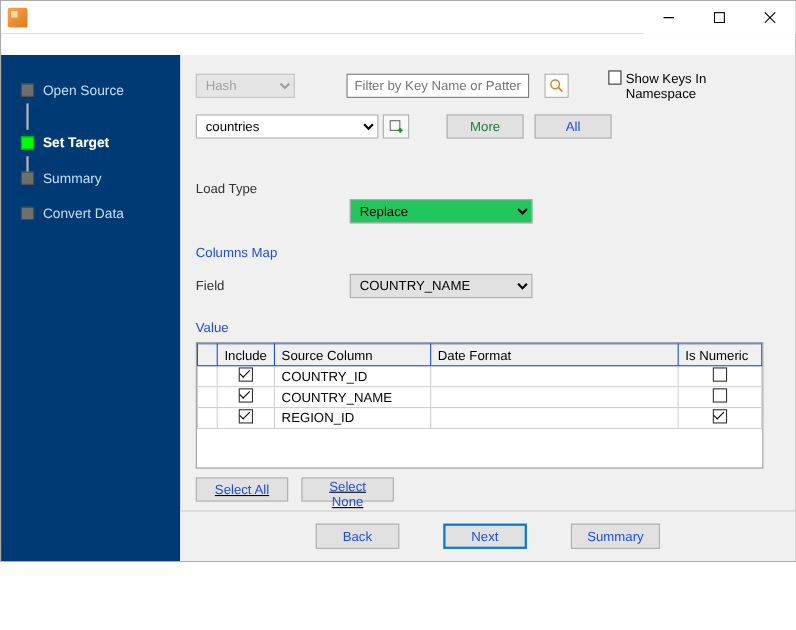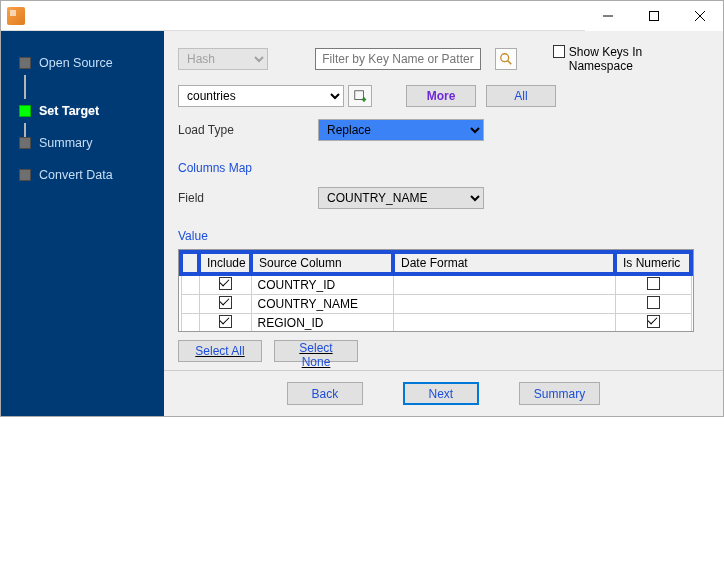--- a/index.html
+++ b/index.html
@@ -1,18 +1,18 @@
 <!DOCTYPE html>
 <html><head>
 <meta charset="utf-8">
 <style>
   * { box-sizing: border-box; }
   html, body { margin:0; padding:0; }
   body { font-family: "Segoe UI", Tahoma, sans-serif; font-size: 12px; color:#000; background:#fff; }
-  .window { width:724px; height:417px; border:1px solid #aaa; display:flex; flex-direction:column; position:relative; }
+  .window { width:724px; height:511px; border:1px solid #aaa; display:flex; flex-direction:column; position:relative;gap:19px; }
   
   .titlebar { height:30px; background:#fff; display:flex; align-items:center; justify-content:space-between; border-bottom:1px solid #ddd; }
   .titlebar-left { display:flex; align-items:center; padding-left:6px; }
   .app-icon { width:18px; height:18px; background:linear-gradient(135deg,#f7a24a,#e07b1f); border-radius:2px; position:relative; }
   .app-icon::after { content:""; position:absolute; left:3px; top:3px; width:6px; height:6px; background:#fff; opacity:.6; }
   .win-controls { display:flex; }
   .win-btn { width:46px; height:30px; display:flex; align-items:center; justify-content:center; background:#fff; }
   .win-btn svg { width:10px; height:10px; stroke:#000; stroke-width:1; fill:none; }
   
   .body-row { flex:1; display:flex; min-height:0; }
@@ -30,30 +30,30 @@
   .main { flex:1; background:#f0f0f0; position:relative; display:flex; flex-direction:column; }
   .content { flex:1; padding:14px 29px 0 14px; overflow:hidden; display:flex; flex-direction:column; }
   .row { display:flex; align-items:center; margin-bottom:12px; }
   .label-col { width:140px; color:#333; }
   select, input[type=text] { font-family:inherit; font-size:12px; }
   .combo { height:22px; background:#e1e1e1; border:1px solid #adadad; padding:0 4px; }
   .combo.white { background:#fff; }
   .text-in { height:22px; border:1px solid #7a7a7a; background:#fff; padding:0 6px; }
   .icon-btn { width:24px; height:22px; border:1px solid #adadad; background:#fdfdfd; display:flex; align-items:center; justify-content:center; margin-left:4px; }
   .btn { height:22px; min-width:64px; padding:0 14px; background:#e1e1e1; border:1px solid #adadad; font-family:inherit; font-size:12px; color:#1d4ed8; }
-  .btn:disabled { color:#6d28d9;font-weight:bold; }
+  .btn:disabled { color:#15803d; }
   .btn.primary { border:2px solid #0078d7; background:#e1e1e1; }
   .checkbox-wrap { display:flex; gap:4px; }
   .cb { -webkit-appearance:none; appearance:none; width:13px; height:13px; border:1px solid #333; background:#fff; position:relative; margin:0; }
   .cb:checked::after { content:""; position:absolute; left:2px; top:-1px; width:4px; height:8px; border:solid #000; border-width:0 1.5px 1.5px 0; transform:rotate(45deg); }
   .section-label { margin:8px 0 12px 0; color:#1d4ed8; }
   
   .grid-wrap { border:1px solid #999; background:#fff; flex:1; min-height:0; overflow:hidden; margin-bottom:8px; margin-top:2px; position:relative; }
   table.grid { border-collapse:collapse; width:100%; table-layout:fixed; }
-  table.grid th { background:#f0f0f0; border:4px solid #1d4ed8; font-weight:normal; text-align:left; padding:2px 6px; height:20px; font-size:12px; }
+  table.grid th { background:#f0f0f0; border:1px solid #1d4ed8; font-weight:normal; text-align:left; padding:2px 6px; height:20px; font-size:12px; }
   table.grid td { border:1px solid #d0d0d0; padding:1px 6px; height:18px; background:#fff; font-size:12px; }
   td.rowhdr { background:#f0f0f0; border:1px solid #a0a0a0; width:18px; }
   td.center { text-align:center; padding:0; }
   .sel-row { display:flex; gap:12px; margin-bottom:8px;text-decoration:underline; }
   .footer { height:46px; border-top:1px solid #ccc; display:flex; align-items:center; justify-content:center; gap:40px; background:#f0f0f0; }
   .footer .btn { min-width:76px; height:23px; }
   .magnify svg { width:14px; height:14px; }
   .addkey svg { width:14px; height:14px; }
 </style>
 </head>
@@ -144,21 +144,21 @@
               </svg>
           </div>
           <div style="width:34px;"></div>
           <button class="btn" disabled="" style="width:70px;">More</button>
           <div style="width:10px;"></div>
           <button class="btn" style="width:70px;">All</button>
         </div>
 
         <div class="row">
           <div class="label-col">Load Type</div>
-          <select class="combo" style="width:166px; background:#3b82f6;">
+          <select class="combo" style="width:166px; background:#22c55e;margin-top:43px;">
             <option>Replace</option>
           </select>
         </div>
 
         <div class="section-label">Columns Map</div>
 
         <div class="row">
           <div class="label-col">Field</div>
           <select class="combo" style="width:166px; background:#e1e1e1;">
             <option>COUNTRY_NAME</option>

